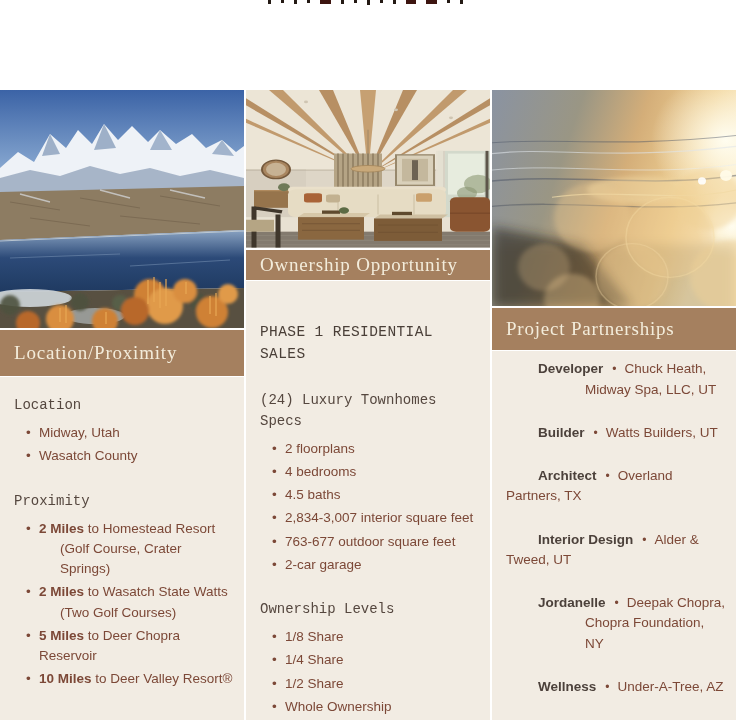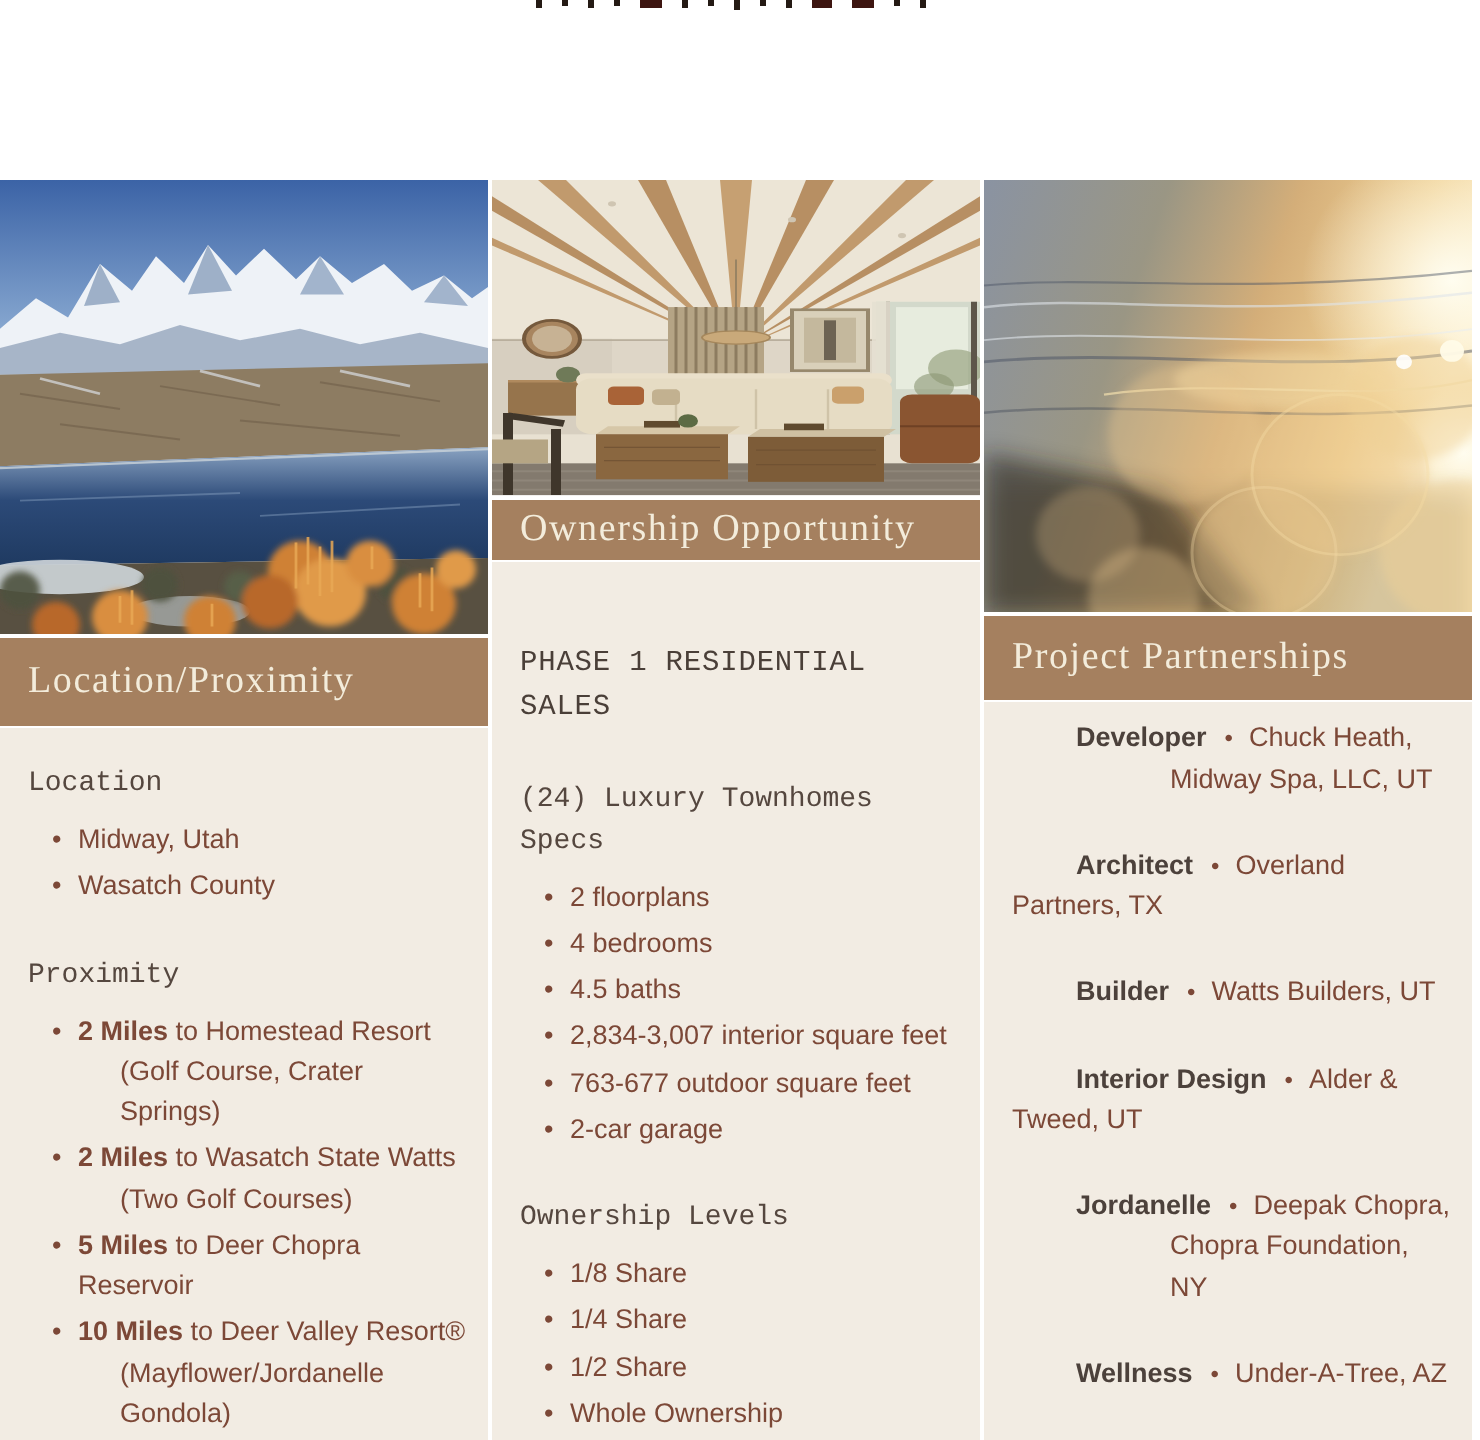--- a/index.html
+++ b/index.html
@@ -131,21 +131,20 @@
           <li>
             <div class="line"><b>2 Miles</b><span> to Wasatch State Watts</span></div>
             <div class="note">(Two Golf Courses)</div>
           </li>
           <li>
             <div class="line"><b>5 Miles</b><span> to Deer Chopra Reservoir</span></div>
 
           </li>
           <li>
             <div class="line"><b>10 Miles</b><span> to Deer Valley Resort®</span></div>
-            <div class="note">(Mayflower/Jordanelle Gondola)</div>
           </li>
         </ul>
       </div>
     </section>
 
     <section class="col">
       <div class="photo">
         <svg viewBox="0 0 244 238" preserveAspectRatio="none">
           <defs>
             <clipPath id="r-ceil">
@@ -287,28 +286,28 @@
       </div>
       <div class="bar">
         <span>Project Partnerships</span>
       </div>
       <div class="panel partners">
         <div class="partner">
           <span class="plabel">Developer</span><span class="psep"></span><span class="pvalue">Chuck Heath,</span>
           <div class="pvalue2">Midway Spa, LLC, UT</div>
         </div>
         <div class="partner">
+          <span class="plabel">Builder</span><span class="psep"></span><span class="pvalue">Watts Builders, UT</span>
+          
+        </div>
+        <div class="partner">
           <span class="plabel">Architect</span><span class="psep"></span><span class="pvalue">Overland Partners, TX</span>
           
         </div>
         <div class="partner">
-          <span class="plabel">Builder</span><span class="psep"></span><span class="pvalue">Watts Builders, UT</span>
-          
-        </div>
-        <div class="partner">
           <span class="plabel">Interior Design</span><span class="psep"></span><span class="pvalue">Alder &amp; Tweed, UT</span>
           
         </div>
         <div class="partner">
           <span class="plabel">Jordanelle</span><span class="psep"></span><span class="pvalue">Deepak Chopra,</span>
           <div class="pvalue2">Chopra Foundation, NY</div>
         </div>
         <div class="partner">
           <span class="plabel">Wellness</span><span class="psep"></span><span class="pvalue">Under-A-Tree, AZ</span>
           

